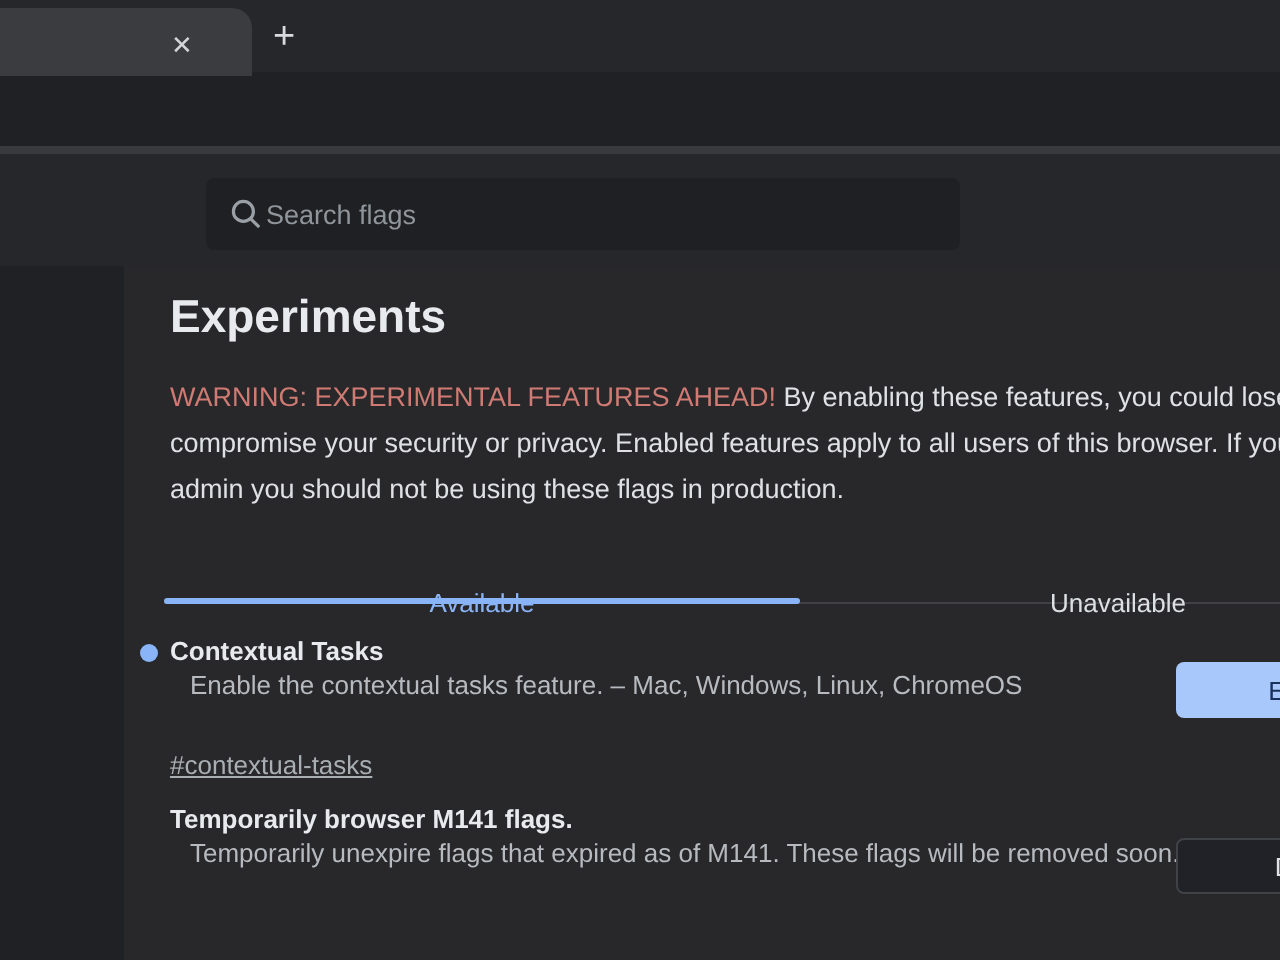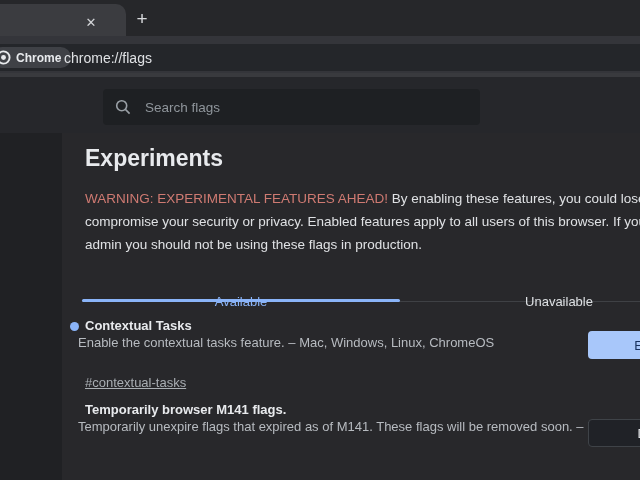--- a/index.html
+++ b/index.html
@@ -19,72 +19,58 @@
     border-radius:14px;display:flex;align-items:center;}
   .chip{position:absolute;left:12px;top:3px;height:21px;background:#3f4146;border-radius:11px;
     display:flex;align-items:center;padding:0 10px 0 4px;gap:5px;}
   .chip-label{color:#e8eaed;font-size:12px;font-weight:700;}
   .url{position:absolute;left:84px;top:0;height:27px;display:flex;align-items:center;
     color:#dfe1e4;font-size:14px;}
   .toolbar-sep{position:absolute;left:0;top:73px;width:640px;height:4px;background:#393a3e;}
   
   .flags-header{position:absolute;left:0;top:77px;width:640px;height:56px;background:#26272b;}
   .searchbox{position:absolute;left:103px;top:12px;width:377px;height:36px;background:#1e2023;
-    border-radius:4px;display:flex;align-items:center;padding-left:12px;gap:12px;box-sizing:border-box;}
+    border-radius:4px;display:flex;align-items:center;padding-left:12px;box-sizing:border-box;}
   .searchbox input{flex:1;background:transparent;border:none;outline:none;color:#e8eaed;
     font-size:13.5px;font-family:"Liberation Sans",sans-serif;}
   .searchbox input::placeholder{color:#8f959b;opacity:1;}
   .panel{position:absolute;left:62px;top:133px;width:678px;height:347px;background:#28282b;}
   .page-title{position:absolute;left:23px;top:12px;font-size:23px;font-weight:700;color:#e8eaed;}
   .warning{position:absolute;left:23px;top:54px;font-size:13.5px;line-height:23px;color:#dfe1e4;}
   .warning .wline{white-space:nowrap;}
   .warn-label{color:#cf7a72;margin-top:48px;}
   .tabsrow{position:absolute;left:20px;top:136px;width:636px;height:33px;}
   .tabsrow .hairline{position:absolute;left:0;bottom:0;width:636px;height:1px;background:#3f4145;}
   .ftab{position:absolute;top:16px;width:318px;height:33px;display:flex;align-items:center;
     justify-content:center;font-size:13px;font-weight:400;cursor:pointer;}
   .ftab.available{left:0;color:#8ab4f8;}
   .ftab.unavailable{left:318px;color:#dde0e3;}
   .tab-indicator{position:absolute;left:0;bottom:0;width:318px;height:3px;background:#8ab4f8;border-radius:2px;}
   .dot{position:absolute;left:8px;top:189px;width:9px;height:9px;border-radius:50%;background:#8ab4f8;}
   .flag-title{position:absolute;left:23px;font-size:13px;font-weight:700;color:#e8eaed;white-space:nowrap;text-align:center;}
-  .flag-desc{position:absolute;left:16px;font-size:13px;line-height:22px;color:#b7bbc0;white-space:nowrap;}
+  .flag-desc{position:absolute;left:33px;font-size:13px;line-height:22px;color:#b7bbc0;white-space:nowrap;}
   .flag-link{position:absolute;left:23px;font-size:13px;color:#a9aeb3;text-decoration:underline;
     white-space:nowrap;cursor:pointer;margin-top:20px;}
   .select{position:absolute;left:526px;width:140px;height:28px;border-radius:4px;
     display:flex;align-items:center;justify-content:center;font-size:13px;font-weight:500;cursor:pointer;}
   .select.enabled{background:#a8c7fa;color:#17305c;border:none;}
   .select.default{background:#202227;color:#dfe2e6;border:1px solid #3f4348;box-sizing:border-box;}
 </style>
 </head>
 <body>
 
 <div class="screen">
 
   <div class="tabstrip">
     <div class="tab">
       <div class="tab-close">✕</div>
     </div>
     <div class="newtab">+</div>
   </div>
 
-  <div class="toolbar">
-    <div class="omnibox">
-      <div class="chip">
-        <span style="display:flex;">
-          <svg width="15" height="15" viewBox="0 0 16 16">
-            <circle cx="8" cy="8" r="6.5" fill="none" stroke="#e8eaed" stroke-width="2"></circle>
-            <circle cx="8" cy="8" r="2.6" fill="#e8eaed"></circle>
-          </svg>
-        </span>
-        <span class="chip-label">Chrome</span>
-      </div>
-      <div class="url">chrome://flags</div>
-    </div>
-  </div>
   <div class="toolbar-sep"></div>
 
   <div class="flags-header">
     <div class="searchbox">
       <span style="display:flex;">
         <svg width="16" height="16" viewBox="0 0 16 16">
           <circle cx="6.7" cy="6.7" r="5" fill="none" stroke="#9aa0a6" stroke-width="1.6"></circle>
           <line x1="10.4" y1="10.4" x2="14.6" y2="14.6" stroke="#9aa0a6" stroke-width="1.6"></line>
         </svg>
       </span>

